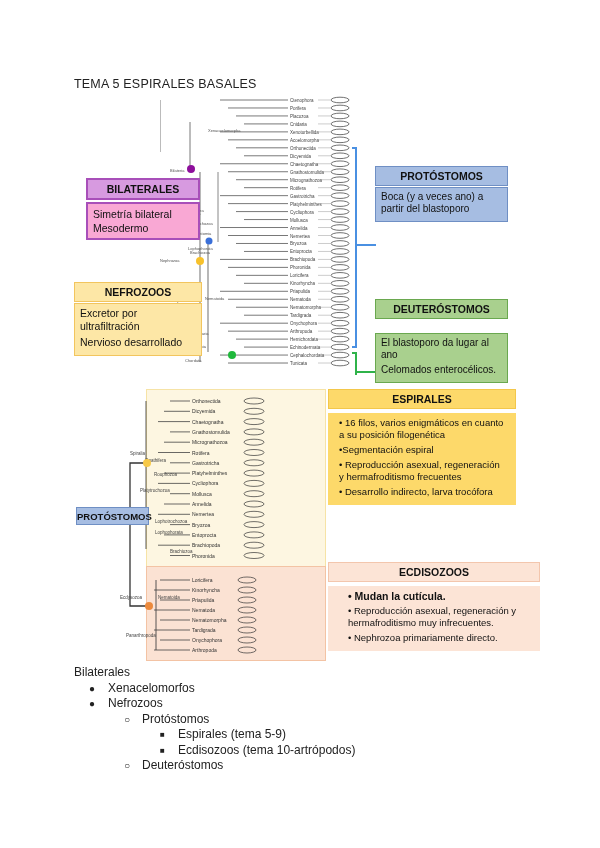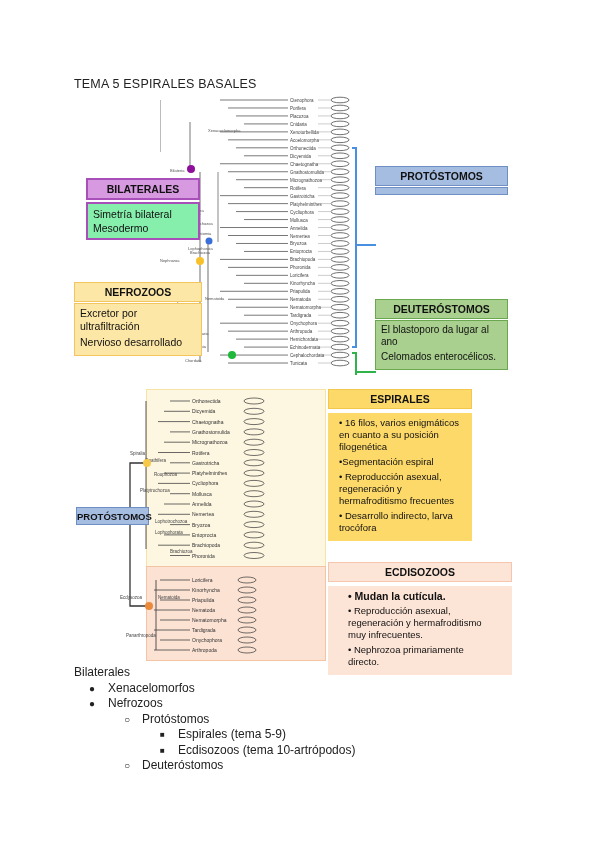--- a/index.html
+++ b/index.html
@@ -10,41 +10,41 @@
   
   .fig1 { left:160px; top:92px; width:205px; height:280px; background:#fff; }
   .tree-svg text { font-family:"Liberation Sans", sans-serif; }
   .box { position:absolute; box-sizing:border-box; font-family:"Liberation Sans", sans-serif; }
   .box .hd { font-weight:bold; text-align:center; font-size:10.5px; padding:3px 0; }
   .box .bd { font-size:10.5px; line-height:14px; padding:3px 5px; }
   .box .bd p { margin:0 0 3px 0; }
 
   .bil { left:86px; top:178px; width:114px; height:52px; }
   .bil .hd { background:#d79ae0; border:2px solid #a84fb9; }
-  .bil .bd { background:#86efac; border:2px solid #a84fb9; border-top:none; margin-top:2px; border-top:2px solid #a84fb9; }
+  .bil .bd { background:#f9a8d4; border:2px solid #a84fb9; border-top:none; margin-top:2px; border-top:2px solid #a84fb9; }
 
   .pro { left:375px; top:166px; width:133px; height:80px; }
   .pro .hd { background:#a6bde2; border:1px solid #6f8fc4; }
   .pro .bd { background:#a6bde2; border:1px solid #6f8fc4; margin-top:1px; font-size:10px; line-height:12px; }
 
   .nef { left:74px; top:282px; width:128px; height:88px; }
   .nef .hd { background:#fde7a6; border:1px solid #f2c55e; }
   .nef .bd { background:#fde7a6; border:1px solid #f2c55e; margin-top:1px; line-height:13px; }
 
   .deu { left:375px; top:299px; width:133px; height:60px; }
   .deu .hd { background:#a9d08e; border:1px solid #6aa84f; }
-  .deu .bd { background:#a9d08e; border:1px solid #6aa84f; margin-top:1px; font-size:10px; line-height:12px; }
+  .deu .bd { background:#a9d08e; border:1px solid #6aa84f; margin-top:14px; font-size:10px; line-height:12px; }
 
   
   .fig2-top-bg { left:146px; top:389px; width:178px; height:176px; background:#fdf6e1; border:1px solid #f6e3a6; }
   .fig2-bot-bg { left:146px; top:566px; width:178px; height:93px; background:#fbe2d3; border:1px solid #f3c3a4; }
-  .esp { left:328px; top:389px; width:144px; height:110px; }
+  .esp { left:328px; top:389px; width:188px; height:110px; }
   .esp .hd { background:#fdd96a; border:1px solid #f3c74a; }
   .esp .bd { background:#fdd96a; margin-top:4px; font-size:9.5px; line-height:12px; padding:4px 11px; }
-  .ecd { left:328px; top:562px; width:184px; height:86px; }
+  .ecd { left:328px; top:562px; width:212px; height:86px; }
   .ecd .hd { background:#fce4d6; border:1px solid #f3c6ad; }
   .ecd .bd { background:#fce4d6; margin-top:4px; font-size:9.5px; line-height:12px; padding:4px 20px; }
   .pro-label { left:76px; top:507px; width:73px; height:18px; background:#a6bde2; border:1px solid #6f8fc4; font-weight:bold; font-size:9.5px; text-align:center; line-height:18px; box-sizing:border-box; }
 
   
   .list { left:74px; top:665px; font-size:12px; line-height:15.5px; color:#222; }
   .li { position:relative; }
   .l1 { padding-left:34px; }
   .l2 { padding-left:68px; }
   .l3 { padding-left:104px; }
@@ -233,20 +233,21 @@
   <div class="hd">BILATERALES</div>
   <div class="bd">
     <div>Simetría bilateral</div>
     <div>Mesodermo</div>
   </div>
 </div>
 
 <div class="box pro">
   <div class="hd">PROTÓSTOMOS</div>
   <div class="bd">
+    <p>Boca (y a veces ano) a partir del blastoporo</p>
   </div>
 </div>
 
 <div class="box nef">
   <div class="hd">NEFROZOOS</div>
   <div class="bd">
     <p>Excretor por ultrafiltración</p>
     <p>Nervioso desarrollado</p>
   </div>
 </div>

